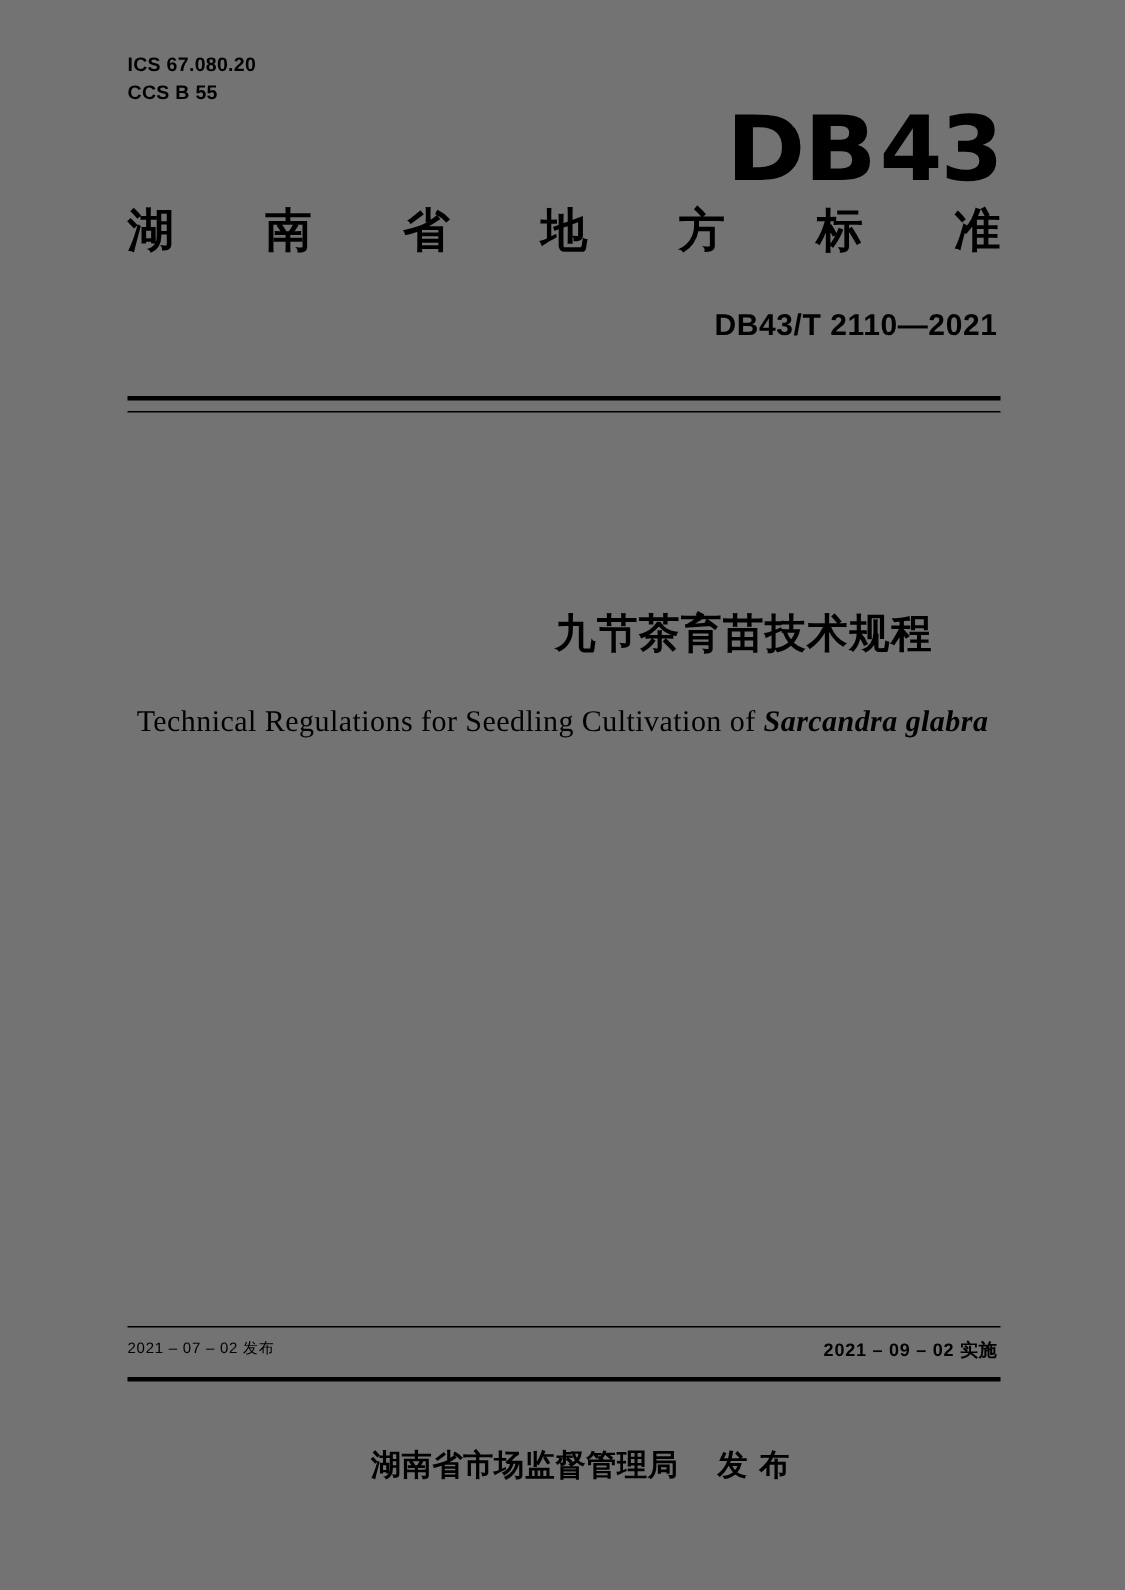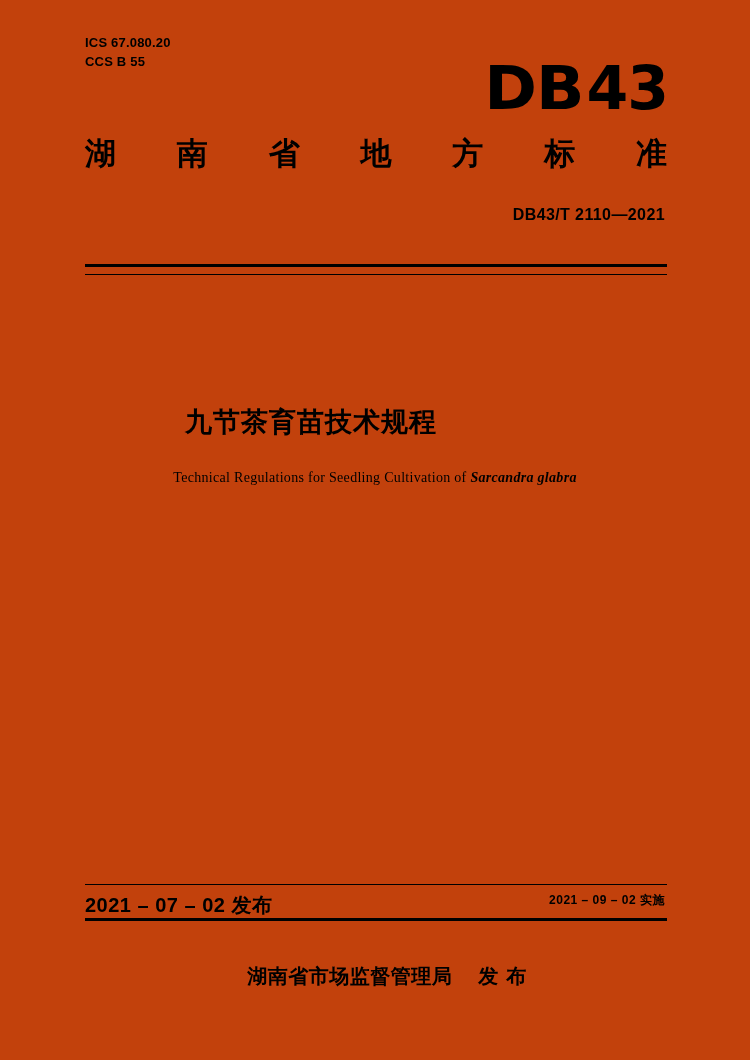--- a/index.html
+++ b/index.html
@@ -14,21 +14,21 @@
     font-family: "Liberation Sans", sans-serif;
     color: #000000;
     overflow: hidden;
   }
   .page {
     position: absolute;
     left: 0;
     top: 0;
     width: 750px;
     height: 1060px;
-    background: #c2410c;
+    background: #737373;
   }
 
   
   .codes {
     position: absolute;
     left: 85px;
     top: 33px;
     font-size: 13px;
     line-height: 19px;
     font-weight: bold;
@@ -47,20 +47,21 @@
     letter-spacing: -1px;
     font-family: "DejaVu Sans", sans-serif;
   }
   .db-mark .db {
     display: inline-block;
     transform: scaleX(1.06);
   }
   .db-mark .num {
     display: inline-block;
     margin-left: 6px;
+    margin-top: 12px;
   }
 
   
   .std-title {
     position: absolute;
     left: 85px;
     top: 133px;
     width: 582px;
     font-size: 31px;
     font-weight: bold;
@@ -68,21 +69,21 @@
     justify-content: space-between;
     font-family: "DejaVu Sans", sans-serif;
   }
   .std-title span { display: inline-block; }
 
   
   .std-no {
     position: absolute;
     right: 85px;
     top: 206px;
-    font-size: 16px;
+    font-size: 20px;
     font-weight: bold;
     letter-spacing: 0.4px;
     white-space: nowrap;
   }
 
   
   .rule-thick {
     position: absolute;
     left: 85px;
     top: 264px;
@@ -98,33 +99,33 @@
     height: 1px;
     background: #000;
   }
 
   
   .doc-title-cn {
     position: absolute;
     left: 0;
     top: 404px;
     width: 622px;
+    text-align: right;
+    font-size: 27px;
+    font-weight: bold;
+    letter-spacing: 1px;
+    font-family: "DejaVu Sans", sans-serif;
+  }
+  .doc-title-en {
+    position: absolute;
+    left: 0;
+    top: 470px;
+    width: 750px;
     text-align: center;
-    font-size: 27px;
-    font-weight: bold;
-    letter-spacing: 1px;
-    font-family: "DejaVu Sans", sans-serif;
-  }
-  .doc-title-en {
-    position: absolute;
-    left: 0;
-    top: 470px;
-    width: 750px;
-    text-align: center;
-    font-size: 14px;
+    font-size: 20px;
     font-family: "Liberation Serif", serif;
     letter-spacing: 0.3px;
   }
   .doc-title-en i {
     font-style: italic;
     font-weight: bold;
   }
 
   
   .foot-rule-top {
@@ -140,22 +141,22 @@
     left: 85px;
     top: 918px;
     width: 582px;
     height: 3px;
     background: #000;
   }
   .date-issue {
     position: absolute;
     left: 85px;
     top: 892px;
-    font-size: 20px;
-    font-weight: bold;
+    font-size: 10px;
+    font-weight: normal;
     letter-spacing: 0.5px;
     white-space: nowrap;
   }
   .date-effective {
     position: absolute;
     right: 85px;
     top: 892px;
     font-size: 12px;
     font-weight: bold;
     letter-spacing: 0.5px;

